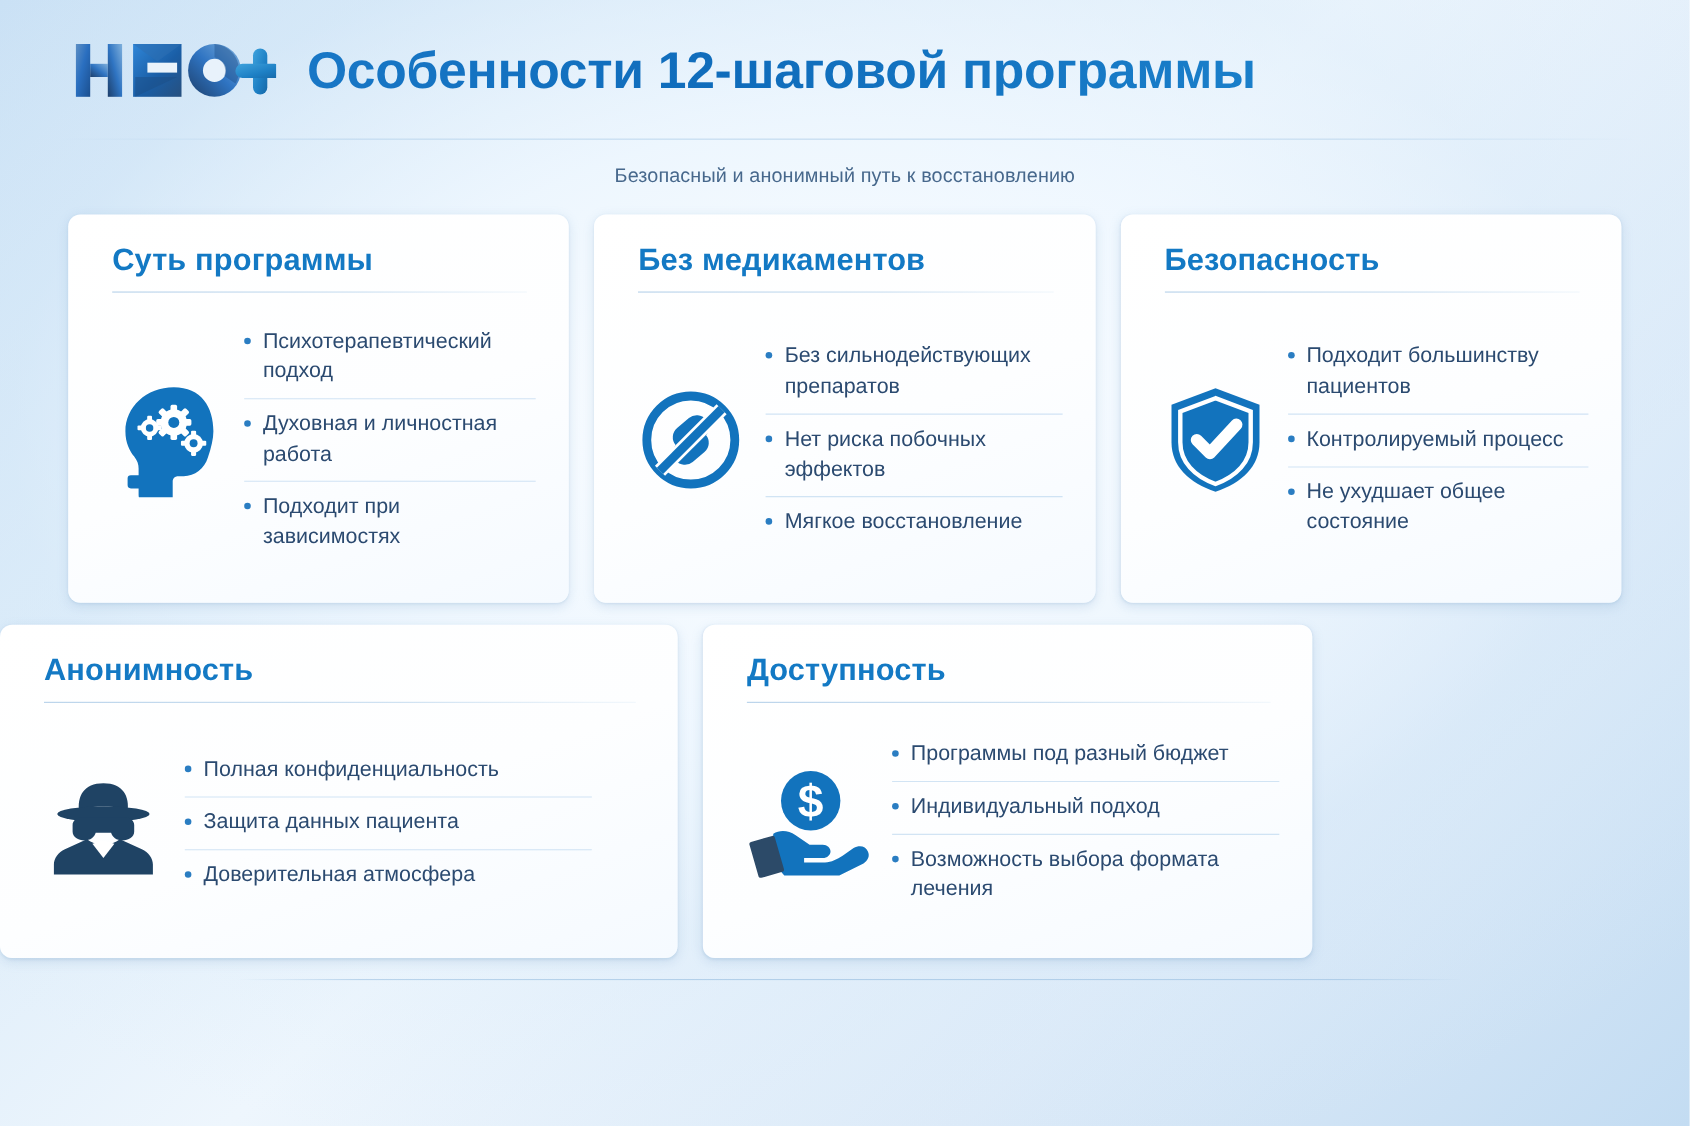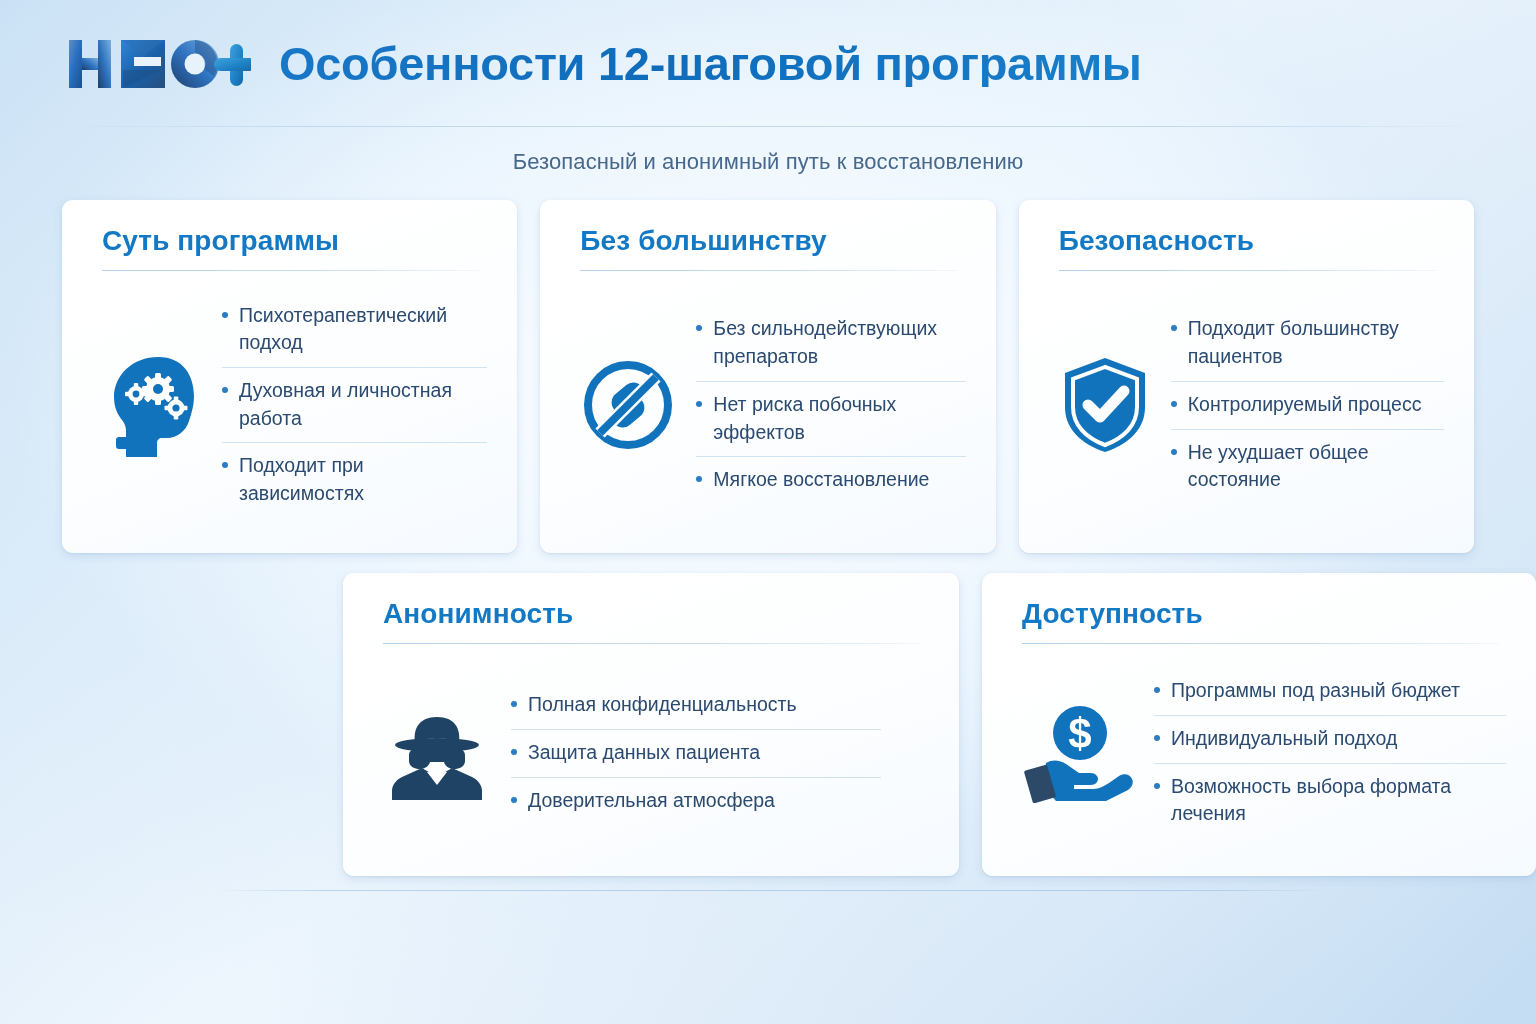--- a/index.html
+++ b/index.html
@@ -54,30 +54,30 @@
     position: absolute;
     left: 52px;
     right: 46px;
     top: 126px;
     height: 1px;
     background: linear-gradient(to right, rgba(150,190,225,0) 0%, rgba(150,190,225,0.45) 18%, rgba(150,190,225,0.55) 50%, rgba(150,190,225,0.45) 82%, rgba(150,190,225,0) 100%);
   }
 
   .subtitle {
     text-align: center;
-    font-size: 22px;
+    font-size: 18px;
     color: #47688c;
     margin-top: 23px;
     letter-spacing: 0.1px;
   }
 
   
   .row {
     display: flex;
-    justify-content: flex-end;
+    justify-content: flex-start;
     gap: 23px;
   }
   .row-top { margin-top: 25px; padding: 0 62px; }
   .row-bottom { margin-top: 20px; }
 
   .card {
     background: linear-gradient(160deg, #ffffff 0%, #fdfeff 55%, #f5faff 100%);
     border-radius: 11px;
     box-shadow: 0 3px 10px rgba(120,160,200,0.22), 0 1px 2px rgba(120,160,200,0.16);
     padding: 26px 30px 24px 40px;
@@ -274,21 +274,21 @@
         </li>
         <li class="bullet">
           <span class="bullet-dot"></span>
           <span class="bullet-text">Подходит при зависимостях</span>
         </li>
       </ul>
     </div>
   </div>
 
   <div class="card card-top">
-    <div class="card-title">Без большинству</div>
+    <div class="card-title">Без медикаментов</div>
     <div class="card-rule"></div>
     <div class="card-body">
       <div class="card-icon">
         <svg width="96" height="96" viewBox="0 0 96 96">
           <circle cx="48" cy="48" r="40" fill="none" stroke="#1273bd" stroke-width="8"></circle>
           <g>
             <rect x="30" y="30" width="36" height="22" rx="11" fill="#1273bd" transform="rotate(-40 48 41)"></rect>
             <rect x="30" y="44" width="36" height="22" rx="11" fill="#1273bd" transform="rotate(-40 48 55)"></rect>
             <line x1="36" y1="56" x2="62" y2="34" stroke="#ffffff" stroke-width="4"></line>
           </g>

